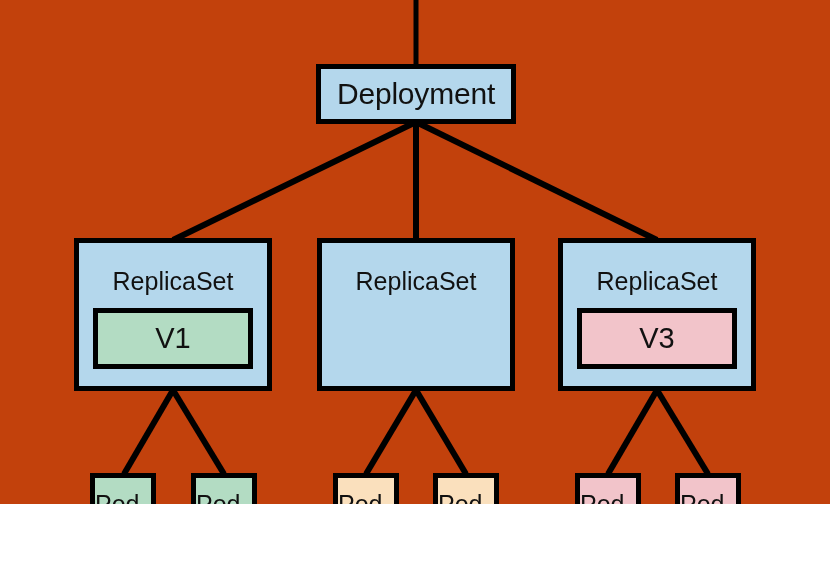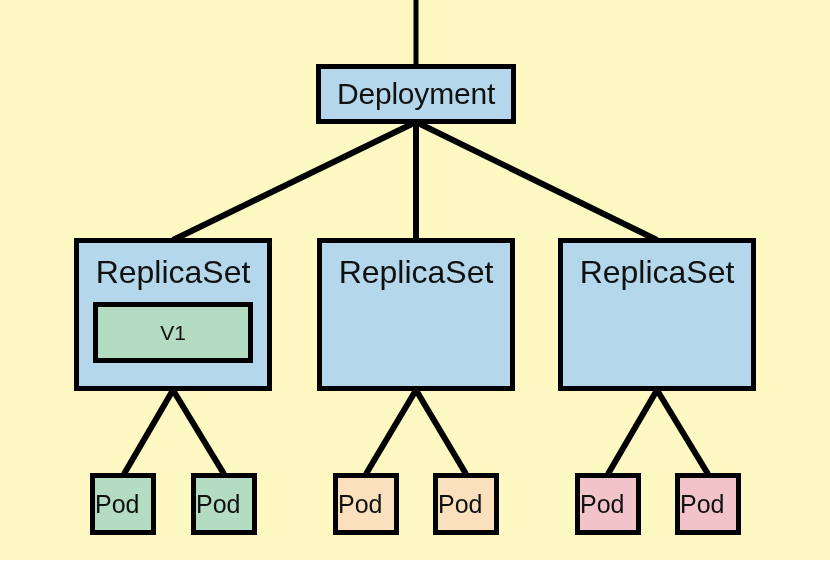--- a/index.html
+++ b/index.html
@@ -7,22 +7,22 @@
     margin: 0;
     padding: 0;
     background: #ffffff;
   }
   body {
     font-family: "Liberation Sans", sans-serif;
   }
   #diagram-root {
     position: relative;
     width: 830px;
-    height: 560px;
-    background: #fef9c3;
+    height: 504px;
+    background: #c2410c;
     overflow: hidden;
   }
   #edge-layer {
     position: absolute;
     left: 0;
     top: 0;
     width: 830px;
     height: 564px;
   }
   .node {
@@ -43,38 +43,38 @@
     letter-spacing: -0.2px;
     line-height: 1;
     white-space: nowrap;
   }
   .replicaset-box {
     display: flex;
     flex-direction: column;
     align-items: center;
   }
   .replicaset-label {
-    font-size: 32px;
+    font-size: 25px;
     color: #111111;
     line-height: 1;
-    margin-top: 13px;
+    margin-top: 26px;
     white-space: nowrap;
   }
   .version-box {
     box-sizing: border-box;
     border: 5px solid #000000;
     width: 160px;
     height: 61px;
     margin-top: 14px;
     display: flex;
     align-items: center;
     justify-content: center;
   }
   .version-label {
-    font-size: 21px;
+    font-size: 29px;
     color: #111111;
     line-height: 1;
   }
   .pod-box {
     position: absolute;
     box-sizing: border-box;
     border: 5px solid #000000;
     width: 66px;
     height: 62px;
     display: flex;
@@ -123,20 +123,23 @@
       <span class="version-label">V1</span>
     </div>
   </div>
 
   <div class="node replicaset-box" style="left:317px; top:238px; width:198px; height:153px;">
     <span class="replicaset-label">ReplicaSet</span>
   </div>
 
   <div class="node replicaset-box" style="left:558px; top:238px; width:198px; height:153px;">
     <span class="replicaset-label">ReplicaSet</span>
+    <div class="version-box" style="background:#f2c4ca;">
+      <span class="version-label">V3</span>
+    </div>
   </div>
 
   <div class="pod-box" style="left:90px; top:473px; background:#b3dcc3;">
     <span class="pod-label">Pod</span>
   </div>
   <div class="pod-box" style="left:191px; top:473px; background:#b3dcc3;">
     <span class="pod-label">Pod</span>
   </div>
 
   <div class="pod-box" style="left:333px; top:473px; background:#fae0bd;">

